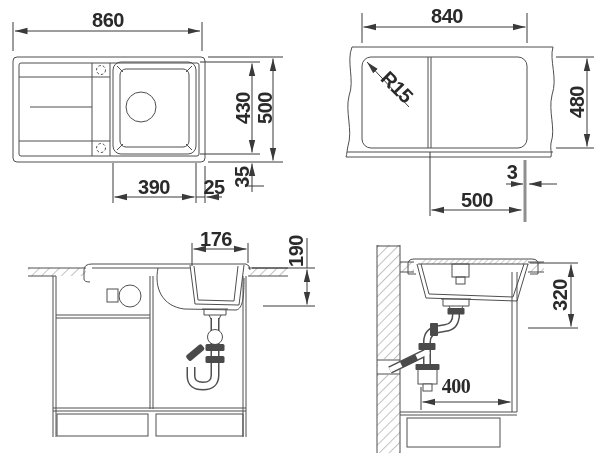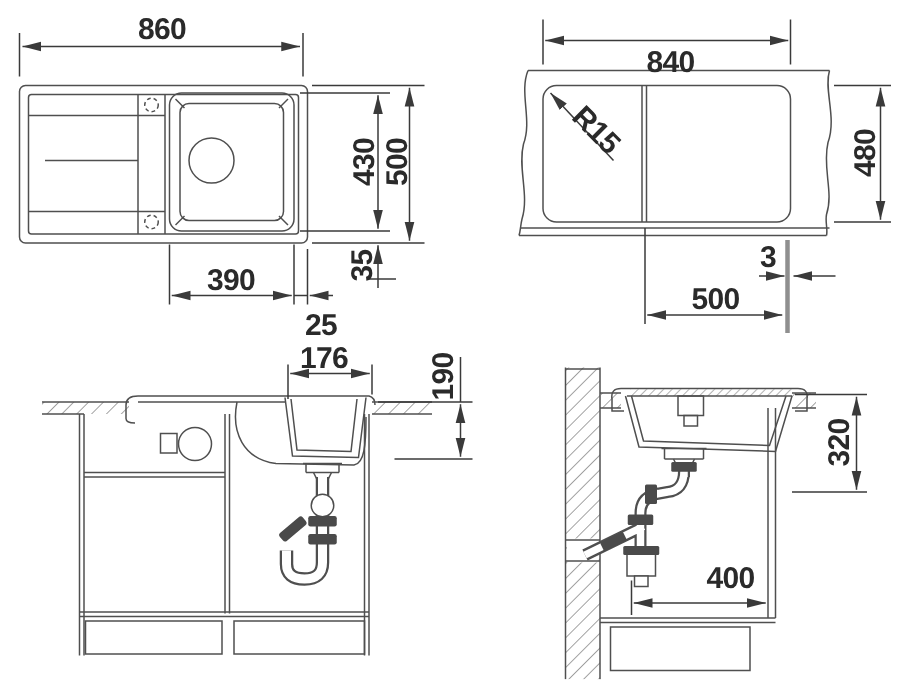--- a/index.html
+++ b/index.html
@@ -241,27 +241,27 @@
     <line x1="422.5" y1="402" x2="510.5" y2="402" marker-start="url(#ah)" marker-end="url(#ah)"></line>
   </g>
 </svg>
 
 
   <span class="dim" style="left:108px;top:20px;text-align:center;">860</span>
   <span class="dim r90" style="left:265px;top:108px;">500</span>
   <span class="dim r90" style="left:243px;top:108px;">430</span>
   <span class="dim r90" style="left:242px;top:177px;">35</span>
   <span class="dim" style="left:154px;top:187px;">390</span>
-  <span class="dim" style="left:214px;top:187px;margin-top:30px;">25</span>
-
-  <span class="dim" style="left:447px;top:16px;margin-top:26px;">840</span>
+  <span class="dim" style="left:214px;top:187px;">25</span>
+
+  <span class="dim" style="left:447px;top:16px;">840</span>
   <span class="dim r90" style="left:577px;top:102px;">480</span>
   <span class="dim r45" style="left:397px;top:87px;">R15</span>
   <span class="dim" style="left:512px;top:172px;">3</span>
   <span class="dim" style="left:477px;top:200px;">500</span>
 
   <span class="dim" style="left:216px;top:239px;">176</span>
   <span class="dim r90" style="left:296px;top:251px;">190</span>
 
   <span class="dim r90" style="left:560px;top:295px;">320</span>
-  <span class="dim" style="left:487px;top:386px;">400</span>
+  <span class="dim" style="left:456px;top:386px;font-family:Liberation Serif, serif;">400</span>
 
 </div>
 
 </body></html>

